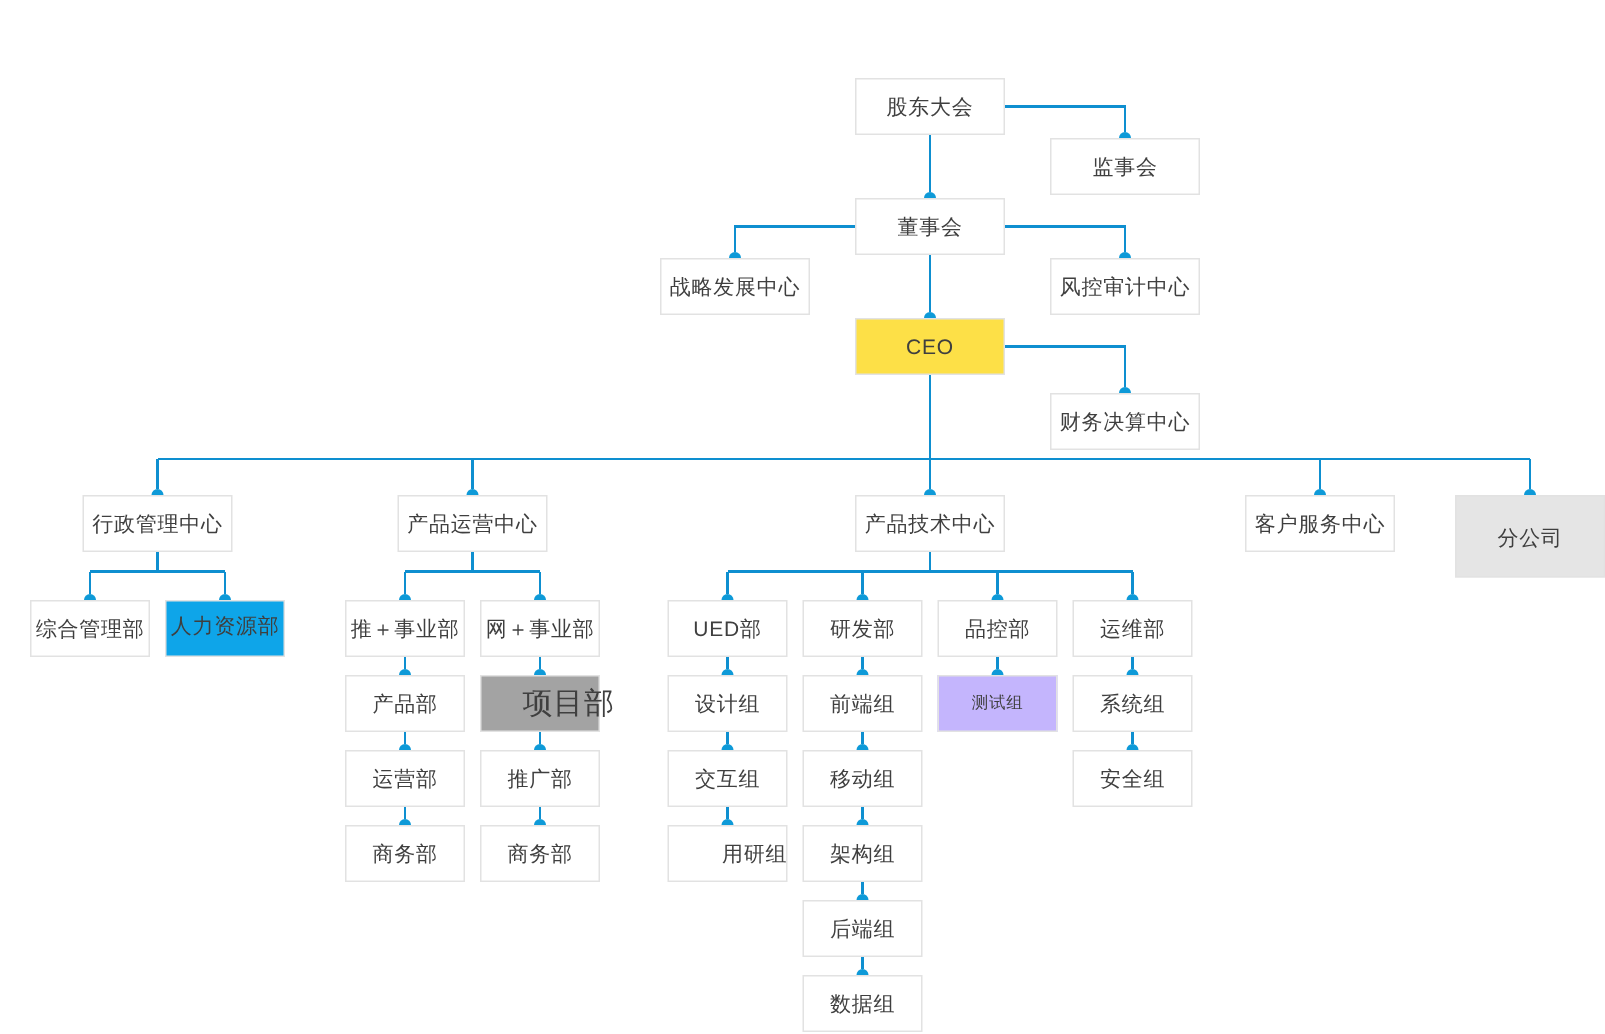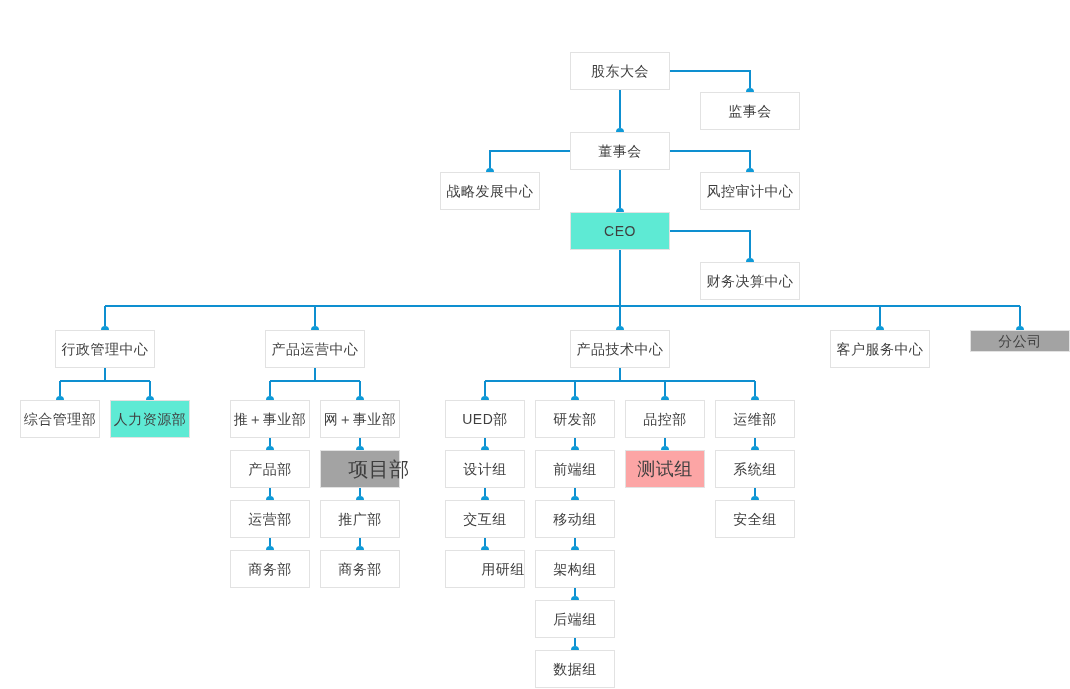--- a/index.html
+++ b/index.html
@@ -150,45 +150,45 @@
       </div>
       <div class="node" style="left: 570px; top: 132px; width: 100px; height: 38px; border-color: rgb(226, 226, 226); background: rgb(255, 255, 255); color: rgb(63, 63, 63); font-size: 14px;">
         <span class="node-label">董事会</span>
       </div>
       <div class="node" style="left: 440px; top: 172px; width: 100px; height: 38px; border-color: rgb(226, 226, 226); background: rgb(255, 255, 255); color: rgb(63, 63, 63); font-size: 14px;">
         <span class="node-label">战略发展中心</span>
       </div>
       <div class="node" style="left: 700px; top: 172px; width: 100px; height: 38px; border-color: rgb(226, 226, 226); background: rgb(255, 255, 255); color: rgb(63, 63, 63); font-size: 14px;">
         <span class="node-label">风控审计中心</span>
       </div>
-      <div class="node" style="left: 570px; top: 212px; width: 100px; height: 38px; border-color: rgb(226, 226, 226); background: #5eead4; color: rgb(63, 63, 63); font-size: 14px;">
+      <div class="node" style="left: 570px; top: 212px; width: 100px; height: 38px; border-color: rgb(226, 226, 226); background: #fde047; color: rgb(63, 63, 63); font-size: 14px;">
         <span class="node-label">CEO</span>
       </div>
       <div class="node" style="left: 700px; top: 262px; width: 100px; height: 38px; border-color: rgb(226, 226, 226); background: rgb(255, 255, 255); color: rgb(63, 63, 63); font-size: 14px;">
         <span class="node-label">财务决算中心</span>
       </div>
       <div class="node" style="left: 55px; top: 330px; width: 100px; height: 38px; border-color: rgb(226, 226, 226); background: rgb(255, 255, 255); color: rgb(63, 63, 63); font-size: 14px;">
         <span class="node-label">行政管理中心</span>
       </div>
       <div class="node" style="left: 265px; top: 330px; width: 100px; height: 38px; border-color: rgb(226, 226, 226); background: rgb(255, 255, 255); color: rgb(63, 63, 63); font-size: 14px;">
         <span class="node-label">产品运营中心</span>
       </div>
       <div class="node" style="left: 570px; top: 330px; width: 100px; height: 38px; border-color: rgb(226, 226, 226); background: rgb(255, 255, 255); color: rgb(63, 63, 63); font-size: 14px;">
         <span class="node-label">产品技术中心</span>
       </div>
       <div class="node" style="left: 830px; top: 330px; width: 100px; height: 38px; border-color: rgb(226, 226, 226); background: rgb(255, 255, 255); color: rgb(63, 63, 63); font-size: 14px;">
         <span class="node-label">客户服务中心</span>
       </div>
-      <div class="node" style="left: 970px; top: 330px; width: 100px; height: 22px; border-color: rgb(226, 226, 226); background: #a3a3a3; color: rgb(63, 63, 63); font-size: 14px;">
+      <div class="node" style="left: 970px; top: 330px; width: 100px; height: 55px; border-color: rgb(226, 226, 226); background: #e5e5e5; color: rgb(63, 63, 63); font-size: 14px;">
         <span class="node-label">分公司</span>
       </div>
       <div class="node" style="left: 20px; top: 400px; width: 80px; height: 38px; border-color: rgb(226, 226, 226); background: rgb(255, 255, 255); color: rgb(63, 63, 63); font-size: 14px;">
         <span class="node-label">综合管理部</span>
       </div>
-      <div class="node" style="left: 110px; top: 400px; width: 80px; height: 38px; border-color: rgb(226, 226, 226); background: #5eead4; color: rgb(63, 63, 63); font-size: 14px;">
+      <div class="node" style="left: 110px; top: 400px; width: 80px; height: 38px; border-color: rgb(226, 226, 226); background: #0ea5e9; color: rgb(63, 63, 63); font-size: 14px; font-family: Liberation Mono, monospace;">
         <span class="node-label">人力资源部</span>
       </div>
       <div class="node" style="left: 230px; top: 400px; width: 80px; height: 38px; border-color: rgb(226, 226, 226); background: rgb(255, 255, 255); color: rgb(63, 63, 63); font-size: 14px; justify-content: center;">
         <span class="node-label">推＋事业部</span>
       </div>
       <div class="node" style="left: 230px; top: 450px; width: 80px; height: 38px; border-color: rgb(226, 226, 226); background: rgb(255, 255, 255); color: rgb(63, 63, 63); font-size: 14px;">
         <span class="node-label">产品部</span>
       </div>
       <div class="node" style="left: 230px; top: 500px; width: 80px; height: 38px; border-color: rgb(226, 226, 226); background: rgb(255, 255, 255); color: rgb(63, 63, 63); font-size: 14px;">
         <span class="node-label">运营部</span>
@@ -234,21 +234,21 @@
       </div>
       <div class="node" style="left: 535px; top: 600px; width: 80px; height: 38px; border-color: rgb(226, 226, 226); background: rgb(255, 255, 255); color: rgb(63, 63, 63); font-size: 14px;">
         <span class="node-label">后端组</span>
       </div>
       <div class="node" style="left: 535px; top: 650px; width: 80px; height: 38px; border-color: rgb(226, 226, 226); background: rgb(255, 255, 255); color: rgb(63, 63, 63); font-size: 14px;">
         <span class="node-label">数据组</span>
       </div>
       <div class="node" style="left: 625px; top: 400px; width: 80px; height: 38px; border-color: rgb(226, 226, 226); background: rgb(255, 255, 255); color: rgb(63, 63, 63); font-size: 14px;">
         <span class="node-label">品控部</span>
       </div>
-      <div class="node" style="left: 625px; top: 450px; width: 80px; height: 38px; border-color: rgb(226, 226, 226); background: #fca5a5; color: rgb(63, 63, 63); font-size: 18px;">
+      <div class="node" style="left: 625px; top: 450px; width: 80px; height: 38px; border-color: rgb(226, 226, 226); background: #c4b5fd; color: rgb(63, 63, 63); font-size: 11px;">
         <span class="node-label">测试组</span>
       </div>
       <div class="node" style="left: 715px; top: 400px; width: 80px; height: 38px; border-color: rgb(226, 226, 226); background: rgb(255, 255, 255); color: rgb(63, 63, 63); font-size: 14px;">
         <span class="node-label">运维部</span>
       </div>
       <div class="node" style="left: 715px; top: 450px; width: 80px; height: 38px; border-color: rgb(226, 226, 226); background: rgb(255, 255, 255); color: rgb(63, 63, 63); font-size: 14px;">
         <span class="node-label">系统组</span>
       </div>
       <div class="node" style="left: 715px; top: 500px; width: 80px; height: 38px; border-color: rgb(226, 226, 226); background: rgb(255, 255, 255); color: rgb(63, 63, 63); font-size: 14px;">
         <span class="node-label">安全组</span>

